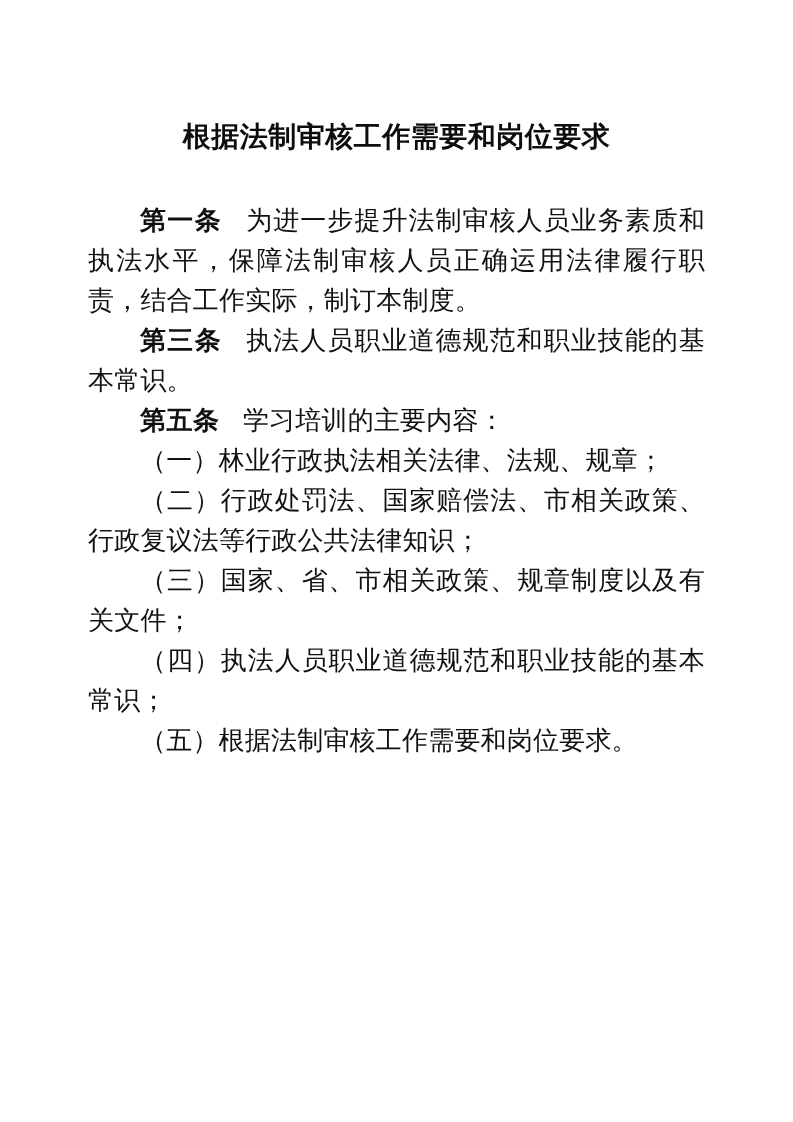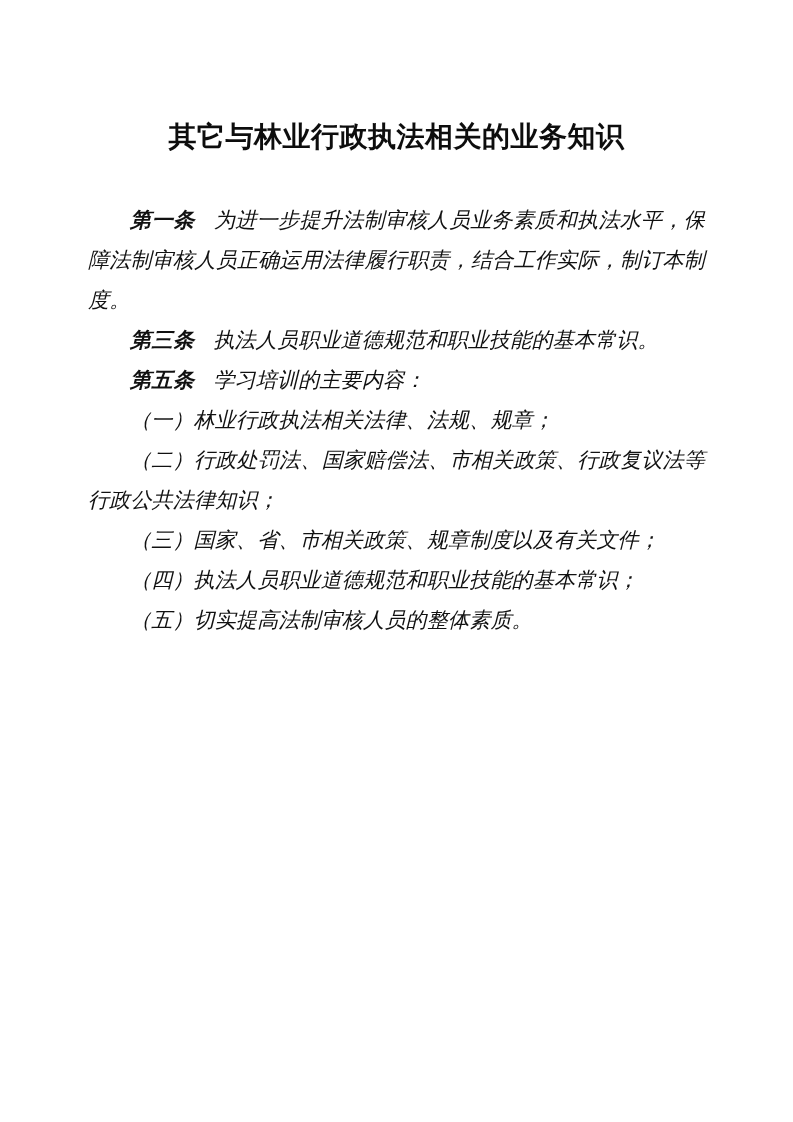--- a/index.html
+++ b/index.html
@@ -28,26 +28,25 @@
     font-family: "DejaVu Sans", "Liberation Sans", sans-serif;
     font-weight: bold;
     font-size: 28px;
     line-height: 1.35;
     text-align: center;
     letter-spacing: 0.5px;
     margin: 0 0 44px 0;
     color: #0d0d0d;
   }
   .body-text {
-    font-size: 21px;
+    font-size: 26px;
     line-height: 40px;
     text-align: justify;
     text-justify: inter-ideograph;
     letter-spacing: 0.2px;
-    font-style: italic;
   }
   .para {
     margin: 0;
     text-indent: 2em;
   }
   .para + .para {
     margin-top: 0px;
   }
   .art-label {
     font-family: "DejaVu Sans", "Liberation Sans", sans-serif;
@@ -56,36 +55,36 @@
   }
   .art-gap {
     display: inline-block;
     width: 0.9em;
   }
 </style>
 </head>
 <body>
 
 <div class="page">
-  <h1 class="doc-title">其它与林业行政执法相关的业务知识</h1>
+  <h1 class="doc-title">根据法制审核工作需要和岗位要求</h1>
   <div class="body-text">
 
     <p class="para"><span class="art-label">第一条</span><span class="art-gap"></span><span>为进一步提升法制审核人员业务素质和执法水平，保障法制审核人员正确运用法律履行职责，结合工作实际，制订本制度。</span></p>
 
 
     <p class="para"><span class="art-label">第三条</span><span class="art-gap"></span><span>执法人员职业道德规范和职业技能的基本常识。</span></p>
 
 
     <p class="para"><span class="art-label">第五条</span><span class="art-gap"></span><span>学习培训的主要内容：</span></p>
 
     <p class="para">（一）林业行政执法相关法律、法规、规章；</p>
 
     <p class="para">（二）行政处罚法、国家赔偿法、市相关政策、行政复议法等行政公共法律知识；</p>
 
     <p class="para">（三）国家、省、市相关政策、规章制度以及有关文件；</p>
 
     <p class="para">（四）执法人员职业道德规范和职业技能的基本常识；</p>
 
-    <p class="para">（五）切实提高法制审核人员的整体素质。</p>
+    <p class="para">（五）根据法制审核工作需要和岗位要求。</p>
 
 
   </div>
 </div>
 
 </body></html>

